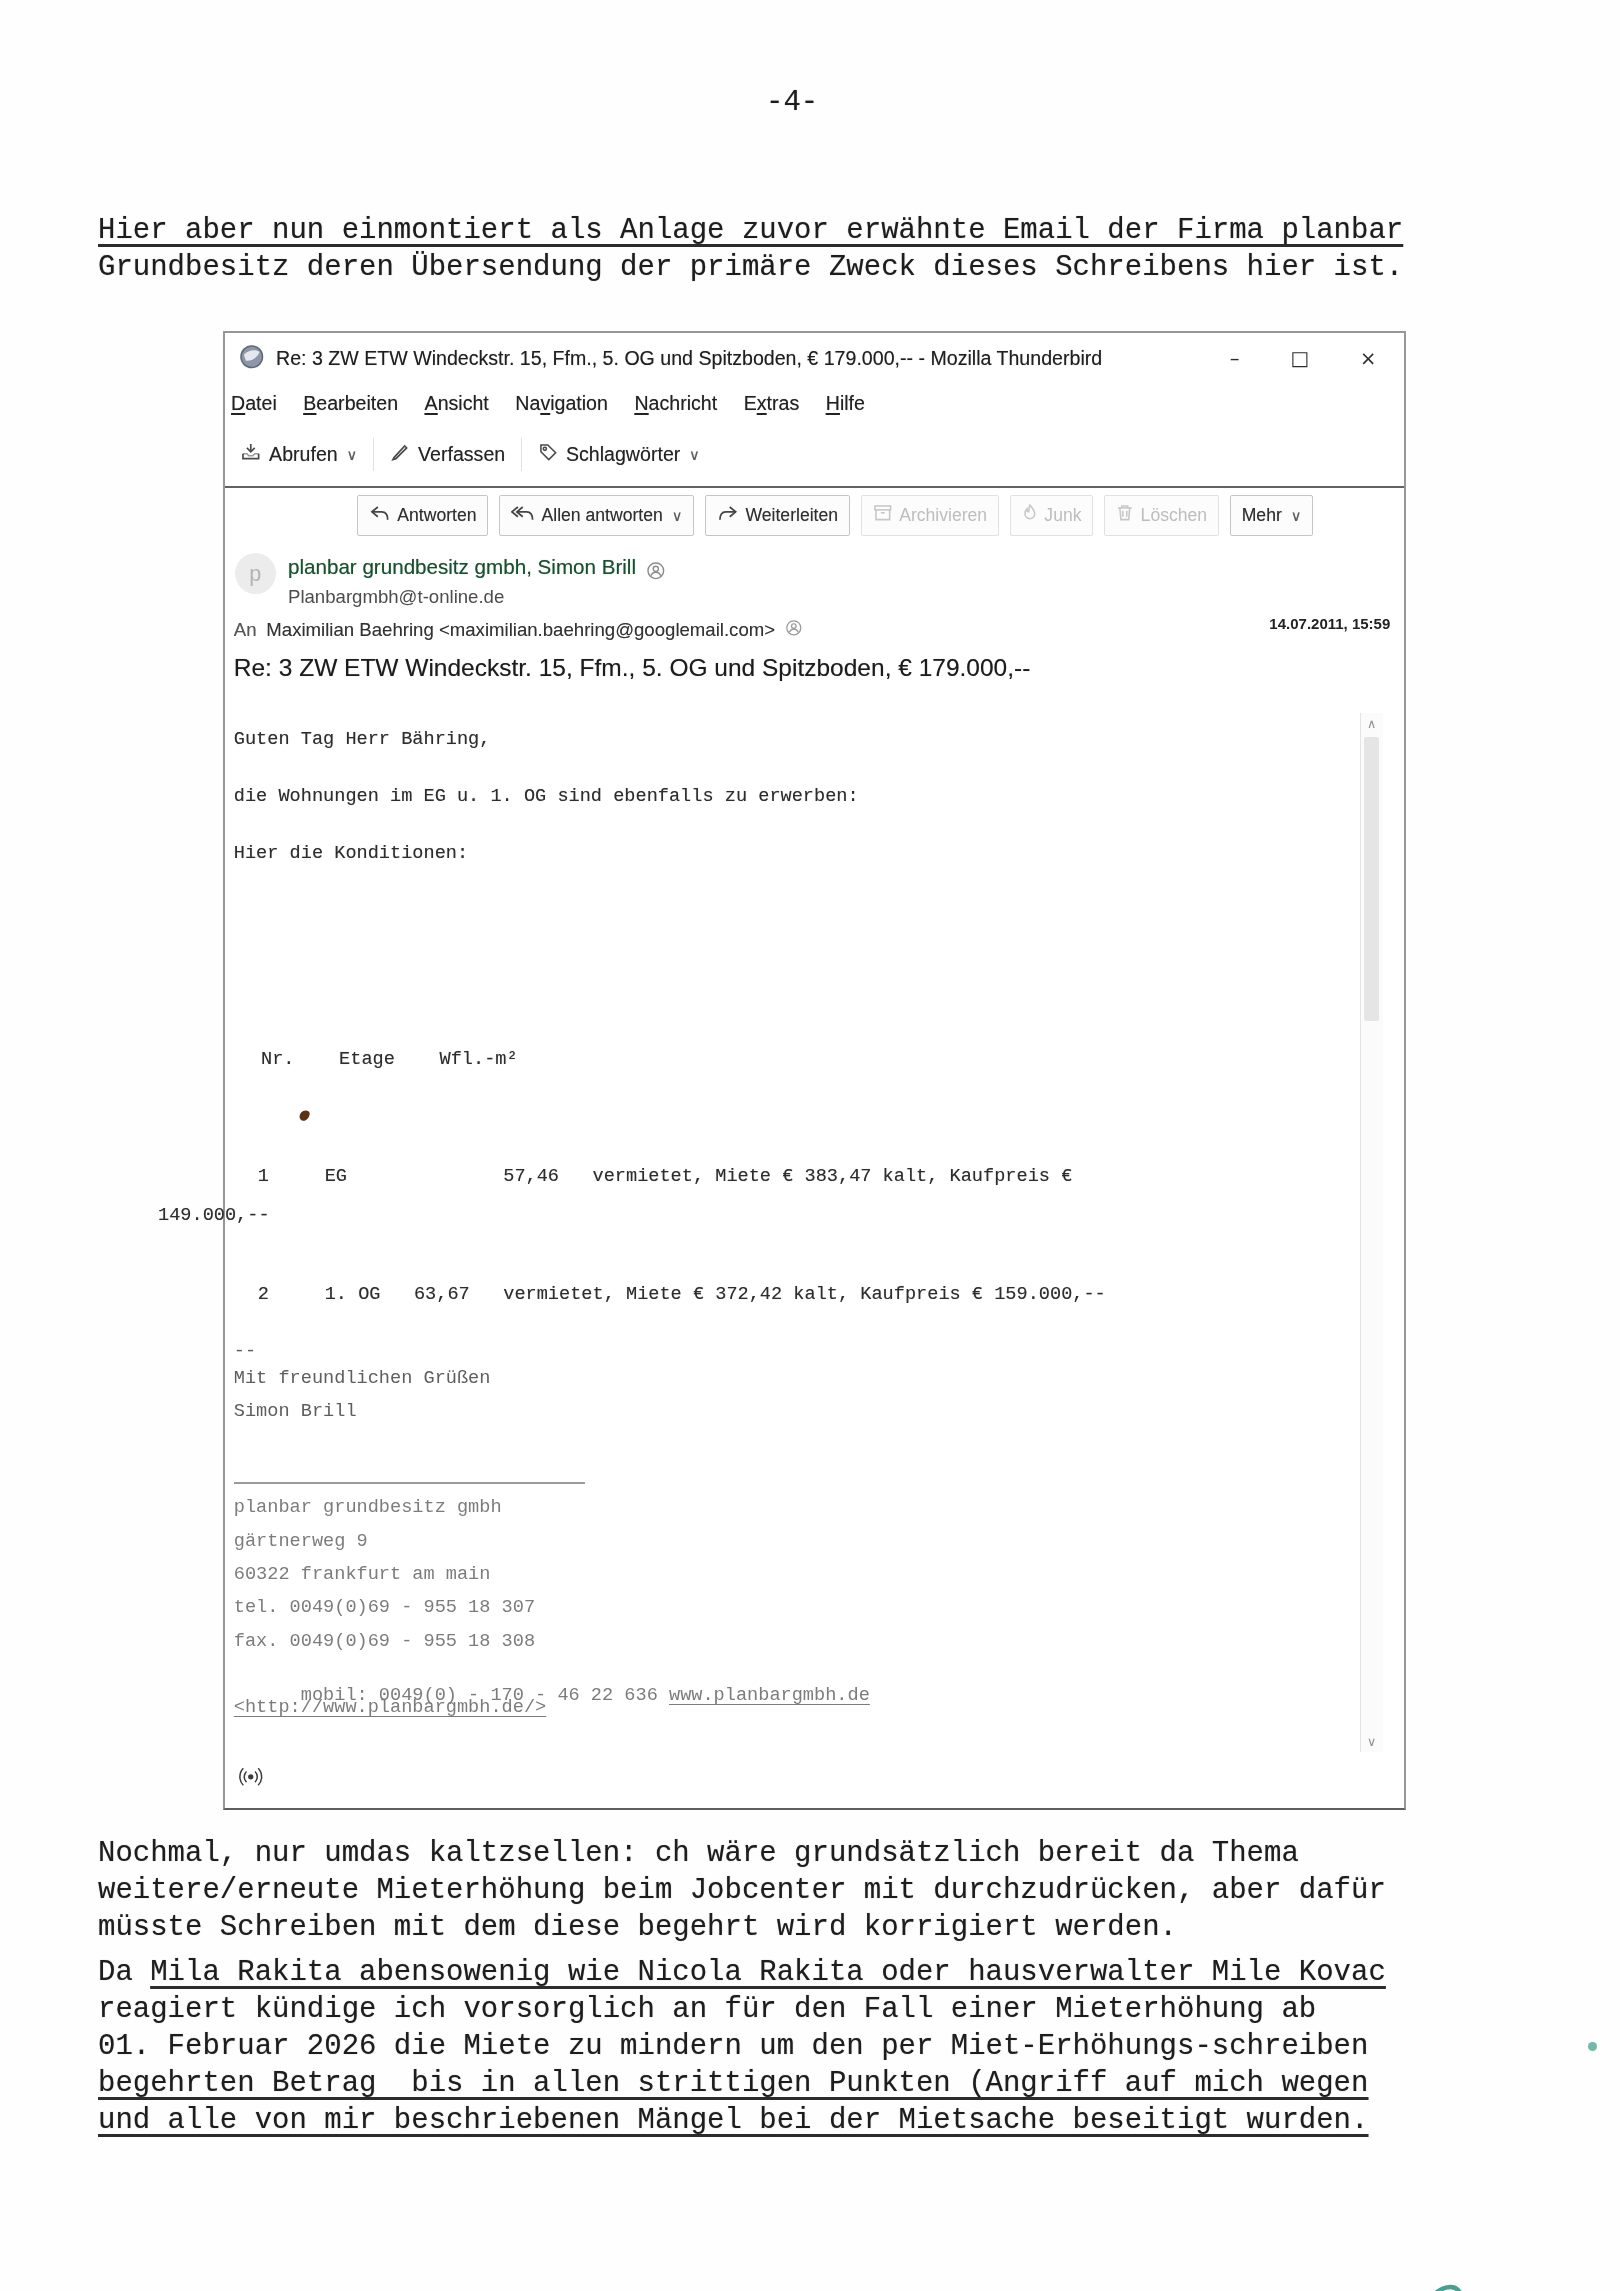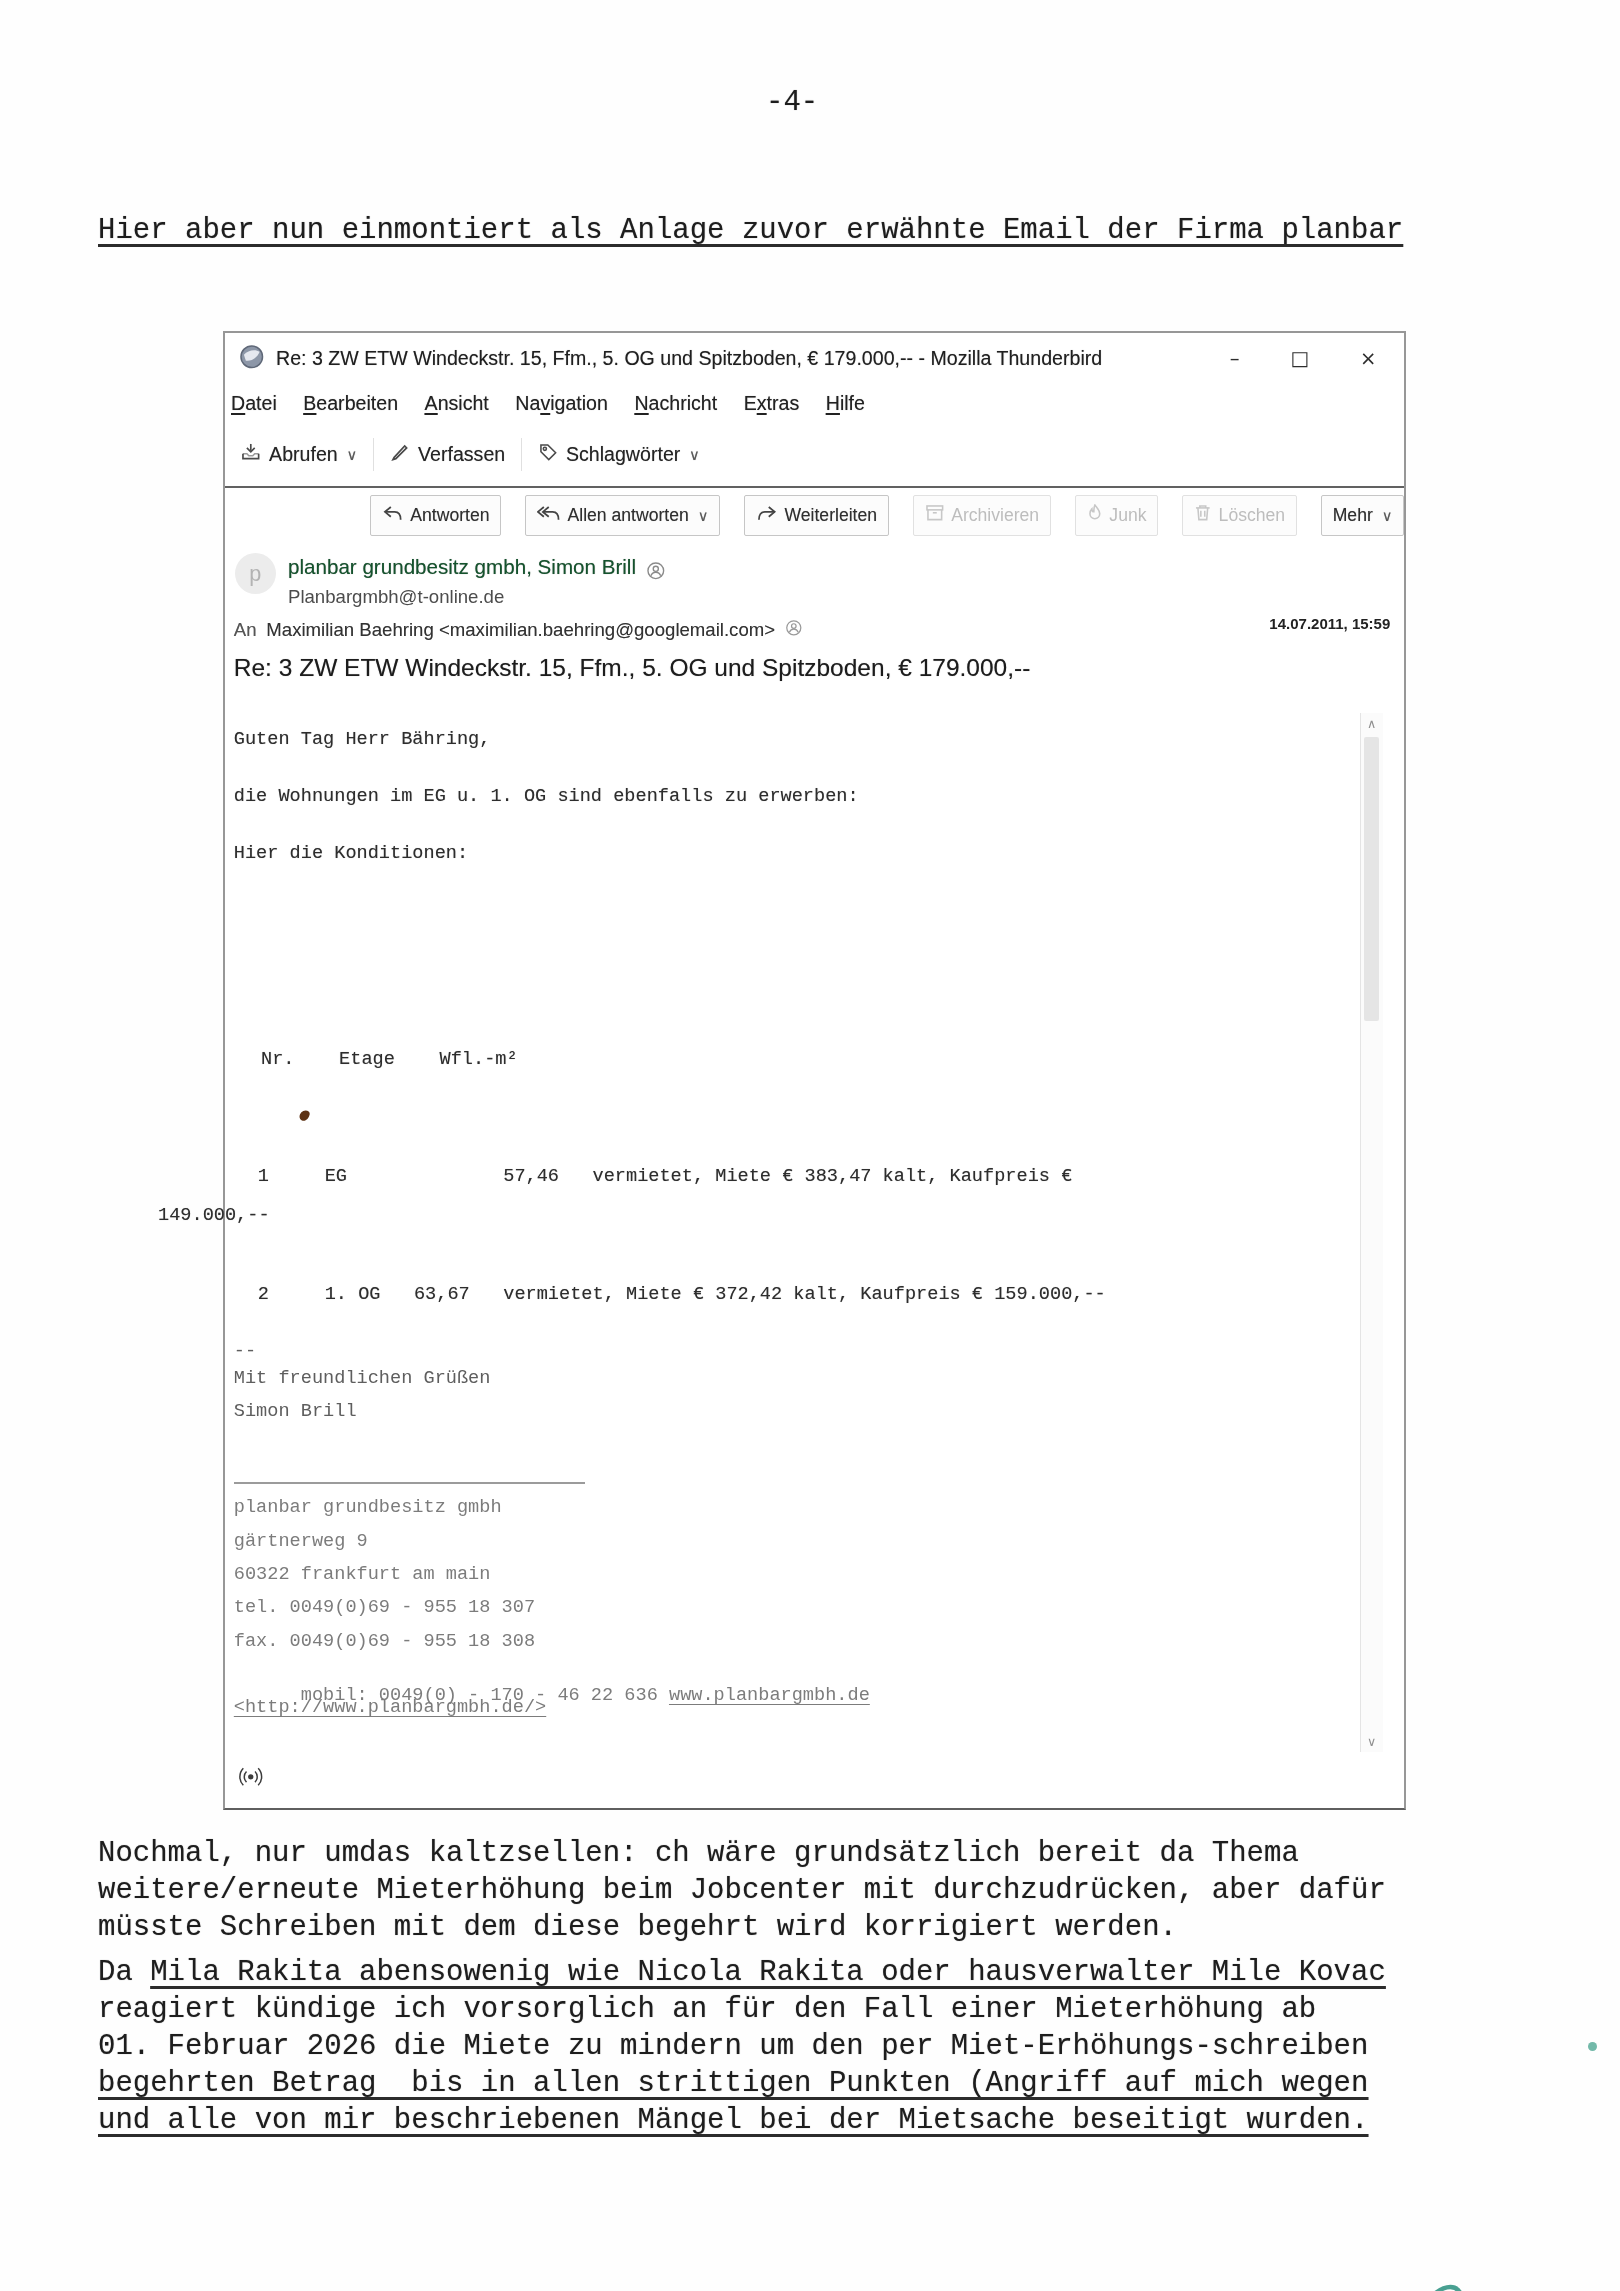--- a/index.html
+++ b/index.html
@@ -24,21 +24,21 @@
   .menubar{left:0;top:51px;width:100%;height:39px;display:flex;align-items:center;gap:26.5px;padding-left:6px;box-sizing:border-box;
            font-size:19.6px;color:#222;text-shadow:0 0 0.8px rgba(40,40,40,.5);}
   .menu-item u{text-decoration-thickness:1.5px;text-underline-offset:2.9px;}
 
   .toolbar{left:0;top:90px;width:100%;height:65px;display:flex;align-items:center;gap:15.7px;padding-left:15.7px;box-sizing:border-box;
            border-bottom:2.9px solid rgba(58,58,58,.8);font-size:19.6px;color:#242424;text-shadow:0 0 0.8px rgba(40,40,40,.45);}
   .tb-group{display:inline-flex;align-items:center;gap:8.8px;}
   .tb-sep{width:1px;height:33px;background:#e0e0e0;}
   .chev{font-family:"DejaVu Sans",sans-serif;font-size:14.7px;color:#5a5a5a;}
 
-  .actionbar{left:145px;top:162px;display:flex;gap:24px;align-items:center;}
+  .actionbar{left:132px;top:162px;display:flex;gap:11px;align-items:center;}
   .btn{display:inline-flex;align-items:center;gap:6.9px;height:39px;padding:0 10.8px;border:1.5px solid #c6c6c6;border-radius:2px;
        background:#fcfcfc;font-size:17.6px;color:#2f2f2f;white-space:nowrap;text-shadow:0 0 0.7px rgba(40,40,40,.4);}
   .btn.disabled{color:#bdbdbd;border-color:#e1e1e1;text-shadow:none;}
   .btn .chev{margin-left:2px;}
 
   .avatar{left:9.8px;top:220px;width:41px;height:41px;border-radius:50%;background:#ececec;color:#b3b3b3;
           display:flex;align-items:center;justify-content:center;font-size:21.6px;}
   .from-name{left:63px;top:222px;font-size:20.6px;color:#14532d;display:flex;align-items:flex-start;gap:9.8px;text-shadow:0 0 0.8px rgba(40,40,40,.5);}
   .from-email{left:63px;top:253px;font-size:18.6px;color:#4c4c4c;}
   .to-row{left:8.8px;top:286px;font-size:18.6px;color:#333;display:flex;align-items:center;gap:9.8px;text-shadow:0 0 0.6px rgba(40,40,40,.4);}
@@ -64,20 +64,21 @@
 </style>
 </head>
 <body>
 
 <div class="sheet">
 
   <div class="abs mono tw" style="left:766px;top:86px;">-4-</div>
 
   <div class="abs" style="left:98px;top:212px;">
     <div class="mono tw twline u-type">Hier aber nun einmontiert als Anlage zuvor erwähnte Email der Firma planbar</div>
+    <div class="mono tw twline">Grundbesitz deren Übersendung der primäre Zweck dieses Schreibens hier ist.</div>
   </div>
 
   <div class="abs tb-window">
 
     <div class="abs titlebar sans">
       <span>
         <svg width="25.5" height="25.5" viewBox="0 0 26 26">
             <circle cx="13" cy="13" r="11" fill="#8d97a8" stroke="#5f6878" stroke-width="1.5"></circle>
             <path d="M5 11c4-5 12-6 16-3-2 6-9 10-14 9z" fill="#eef1f6" opacity="0.9"></path>
           </svg>

